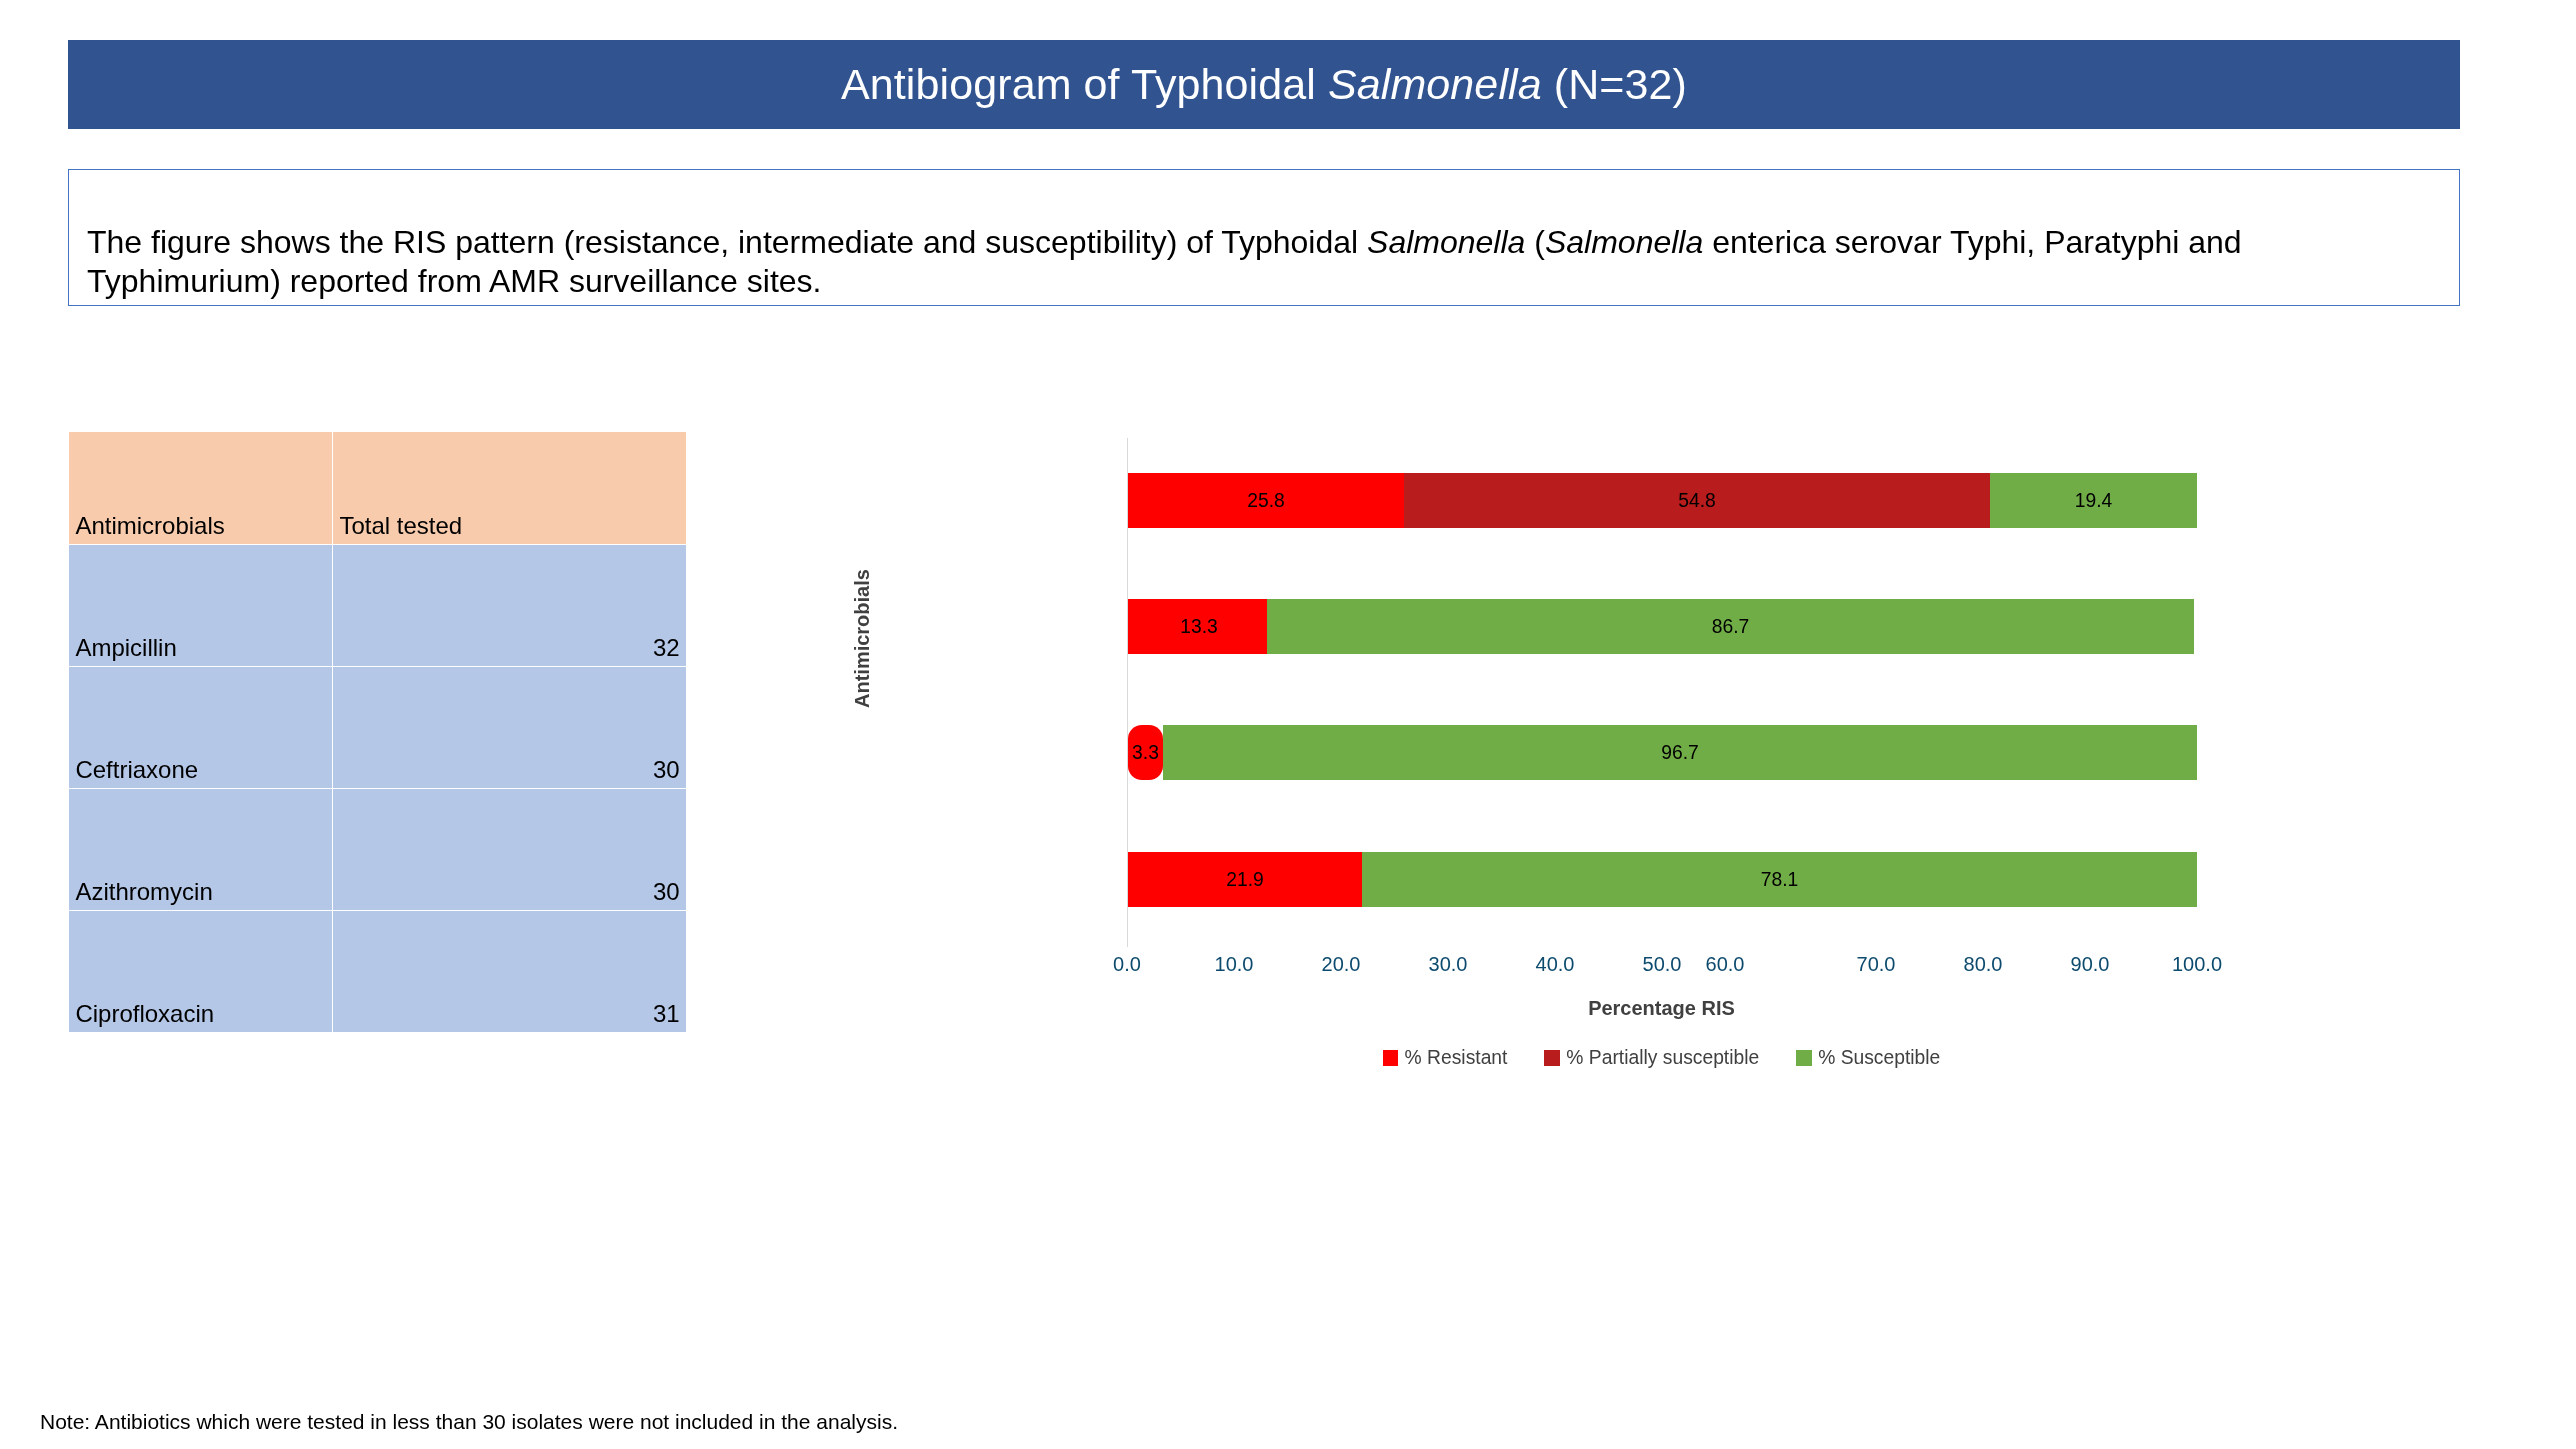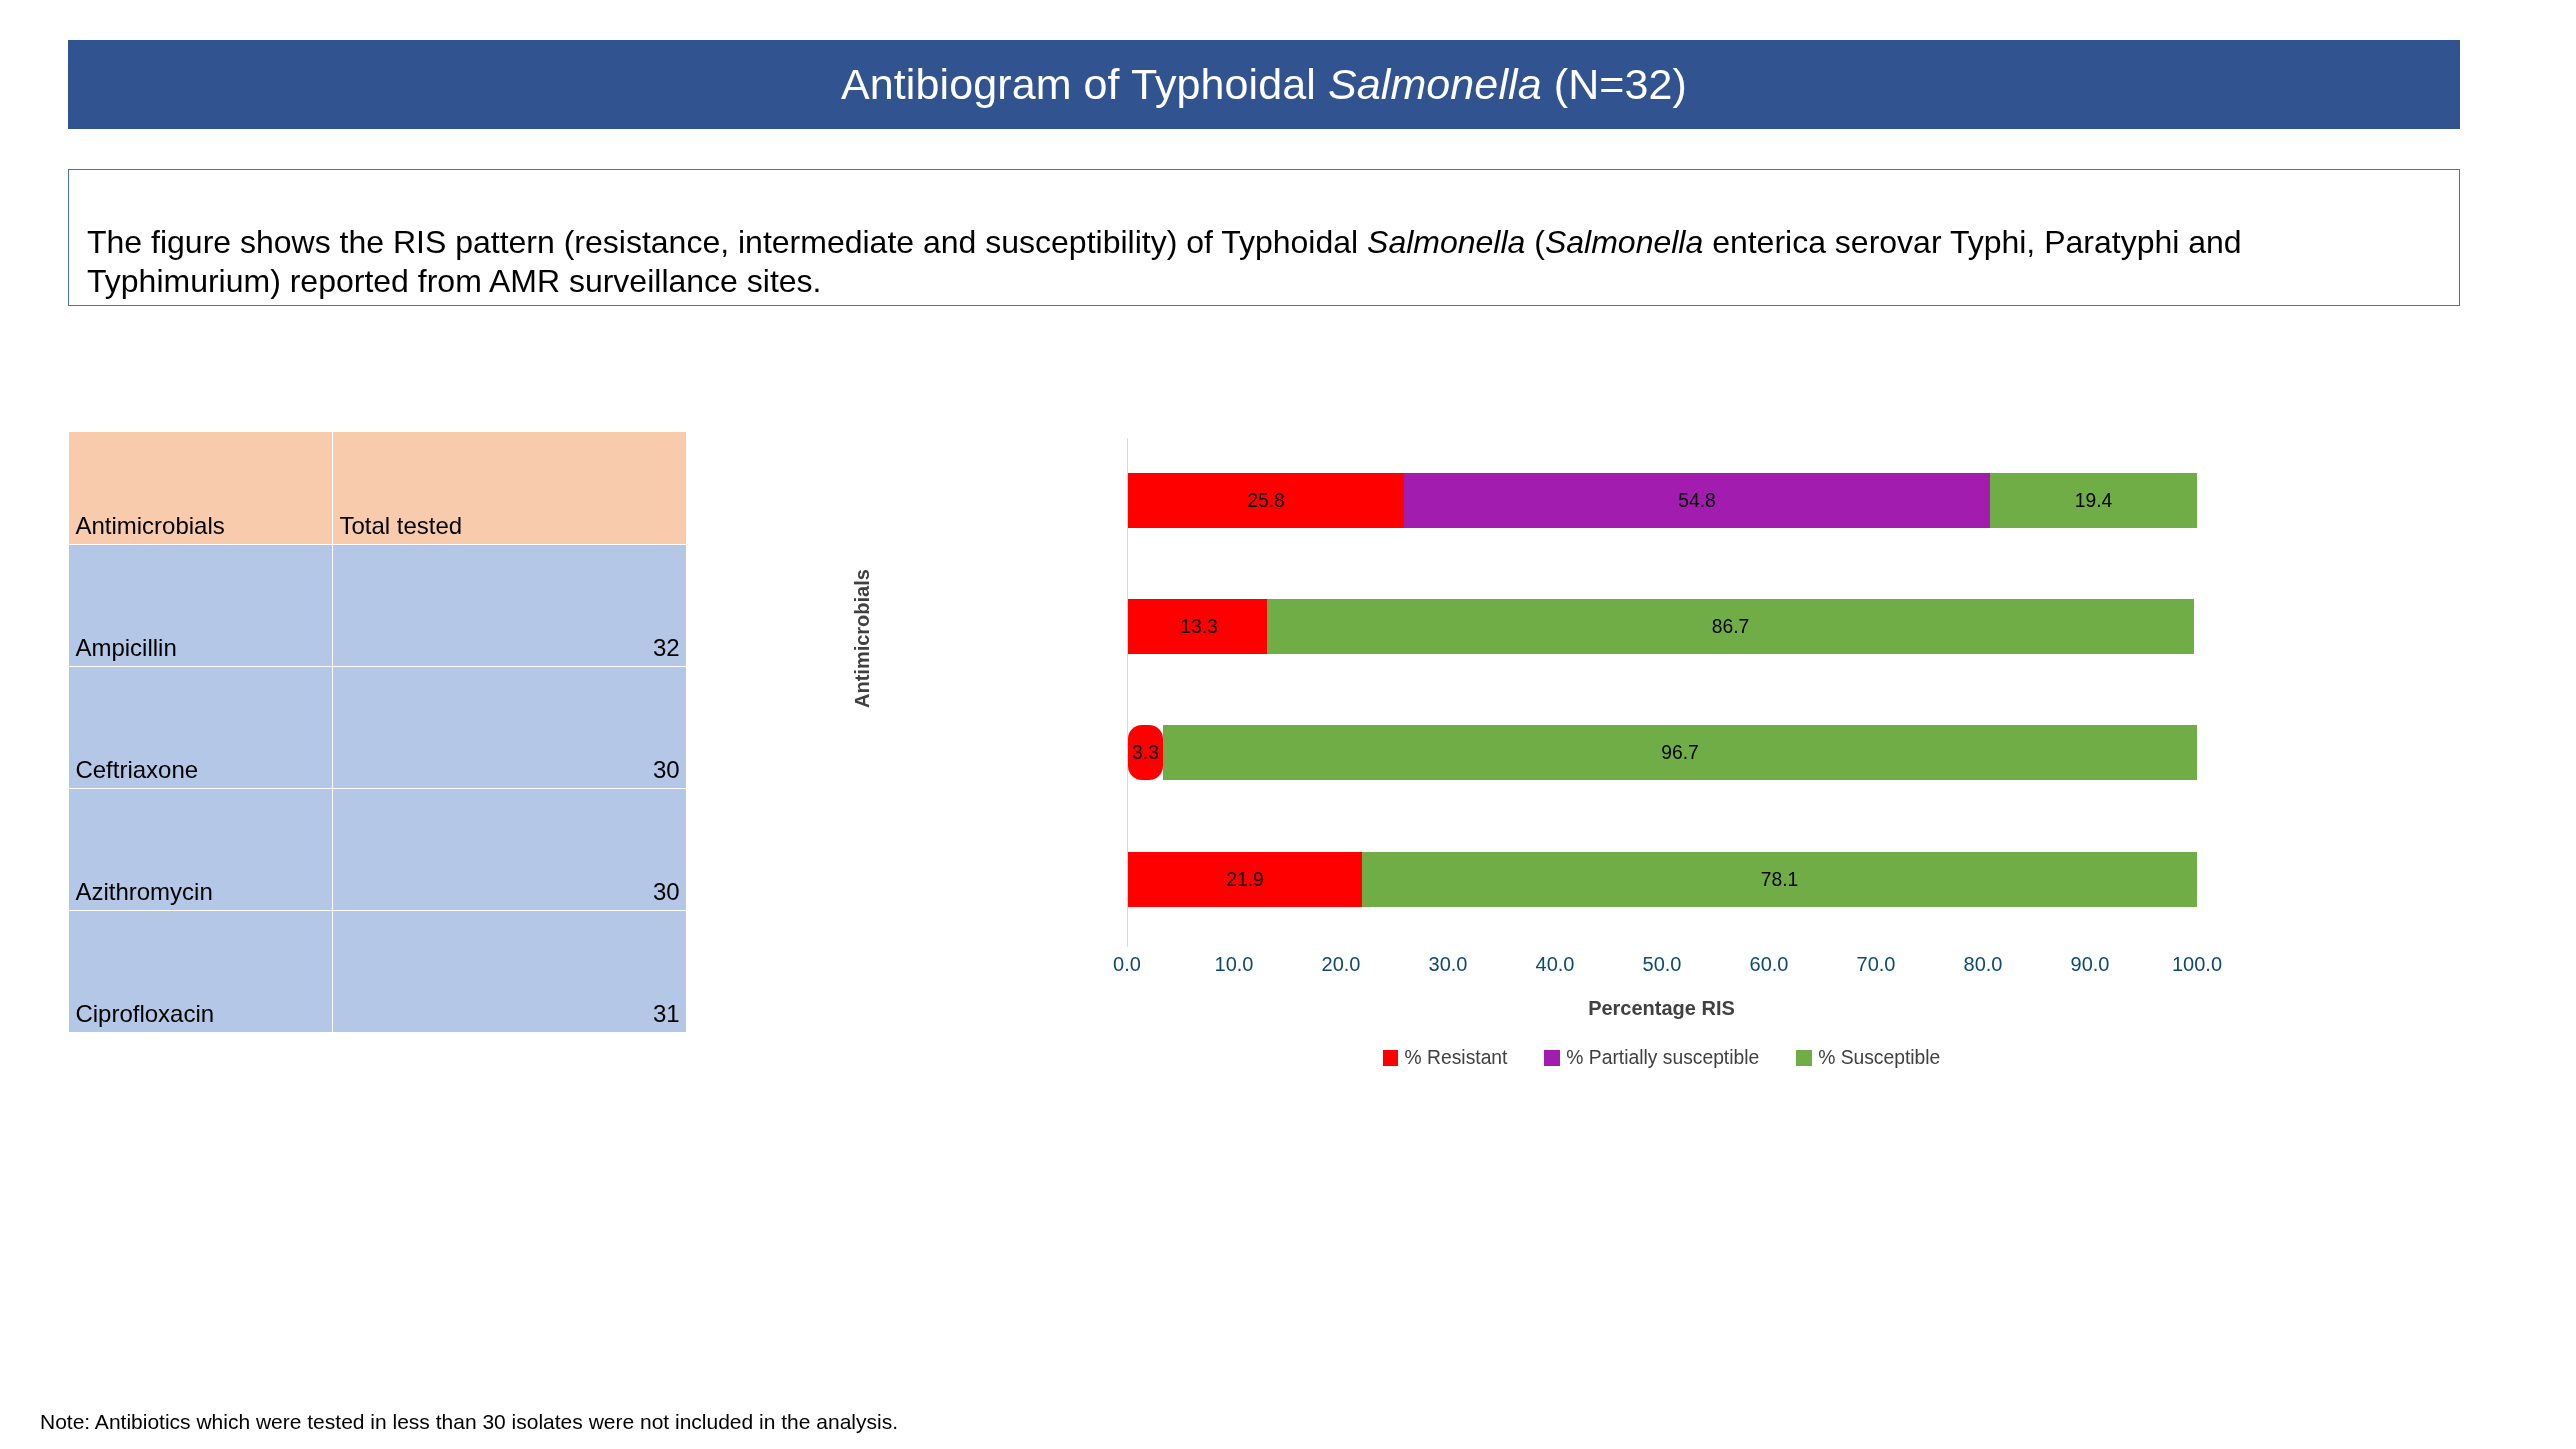--- a/index.html
+++ b/index.html
@@ -134,21 +134,21 @@
     height: 55px;
     display: flex;
     align-items: center;
     justify-content: center;
     font-size: 19.3px;
     color: #000000;
     overflow: hidden;
     box-sizing: border-box;
   }
   .seg-r { background: #FF0000; }
-  .seg-p { background: #a21caf; }
+  .seg-p { background: #b91c1c; }
   .seg-s { background: #70AD47; }
 
   .gridtick {
     position: absolute;
     top: 515px;
     font-size: 20px;
     color: #0c4a6e;
     transform: translateX(-50%);
     white-space: nowrap;
   }
@@ -267,21 +267,21 @@
       <div class="bar seg-s" style="left:234px; width:835px;">78.1</div>
     </div>
   </div>
 
   <div class="gridtick" style="left:270px;">0.0</div>
   <div class="gridtick" style="left:377px;">10.0</div>
   <div class="gridtick" style="left:484px;">20.0</div>
   <div class="gridtick" style="left:591px;">30.0</div>
   <div class="gridtick" style="left:698px;">40.0</div>
   <div class="gridtick" style="left:805px;">50.0</div>
-  <div class="gridtick" style="left:912px;">60.0</div>
+  <div class="gridtick" style="left:868px;">60.0</div>
   <div class="gridtick" style="left:1019px;">70.0</div>
   <div class="gridtick" style="left:1126px;">80.0</div>
   <div class="gridtick" style="left:1233px;">90.0</div>
   <div class="gridtick" style="left:1340px;">100.0</div>
 
   <div id="x-axis-title">Percentage RIS</div>
 
   <div id="legend">
     <div class="legend-item">
       <span class="legend-swatch seg-r"></span>

